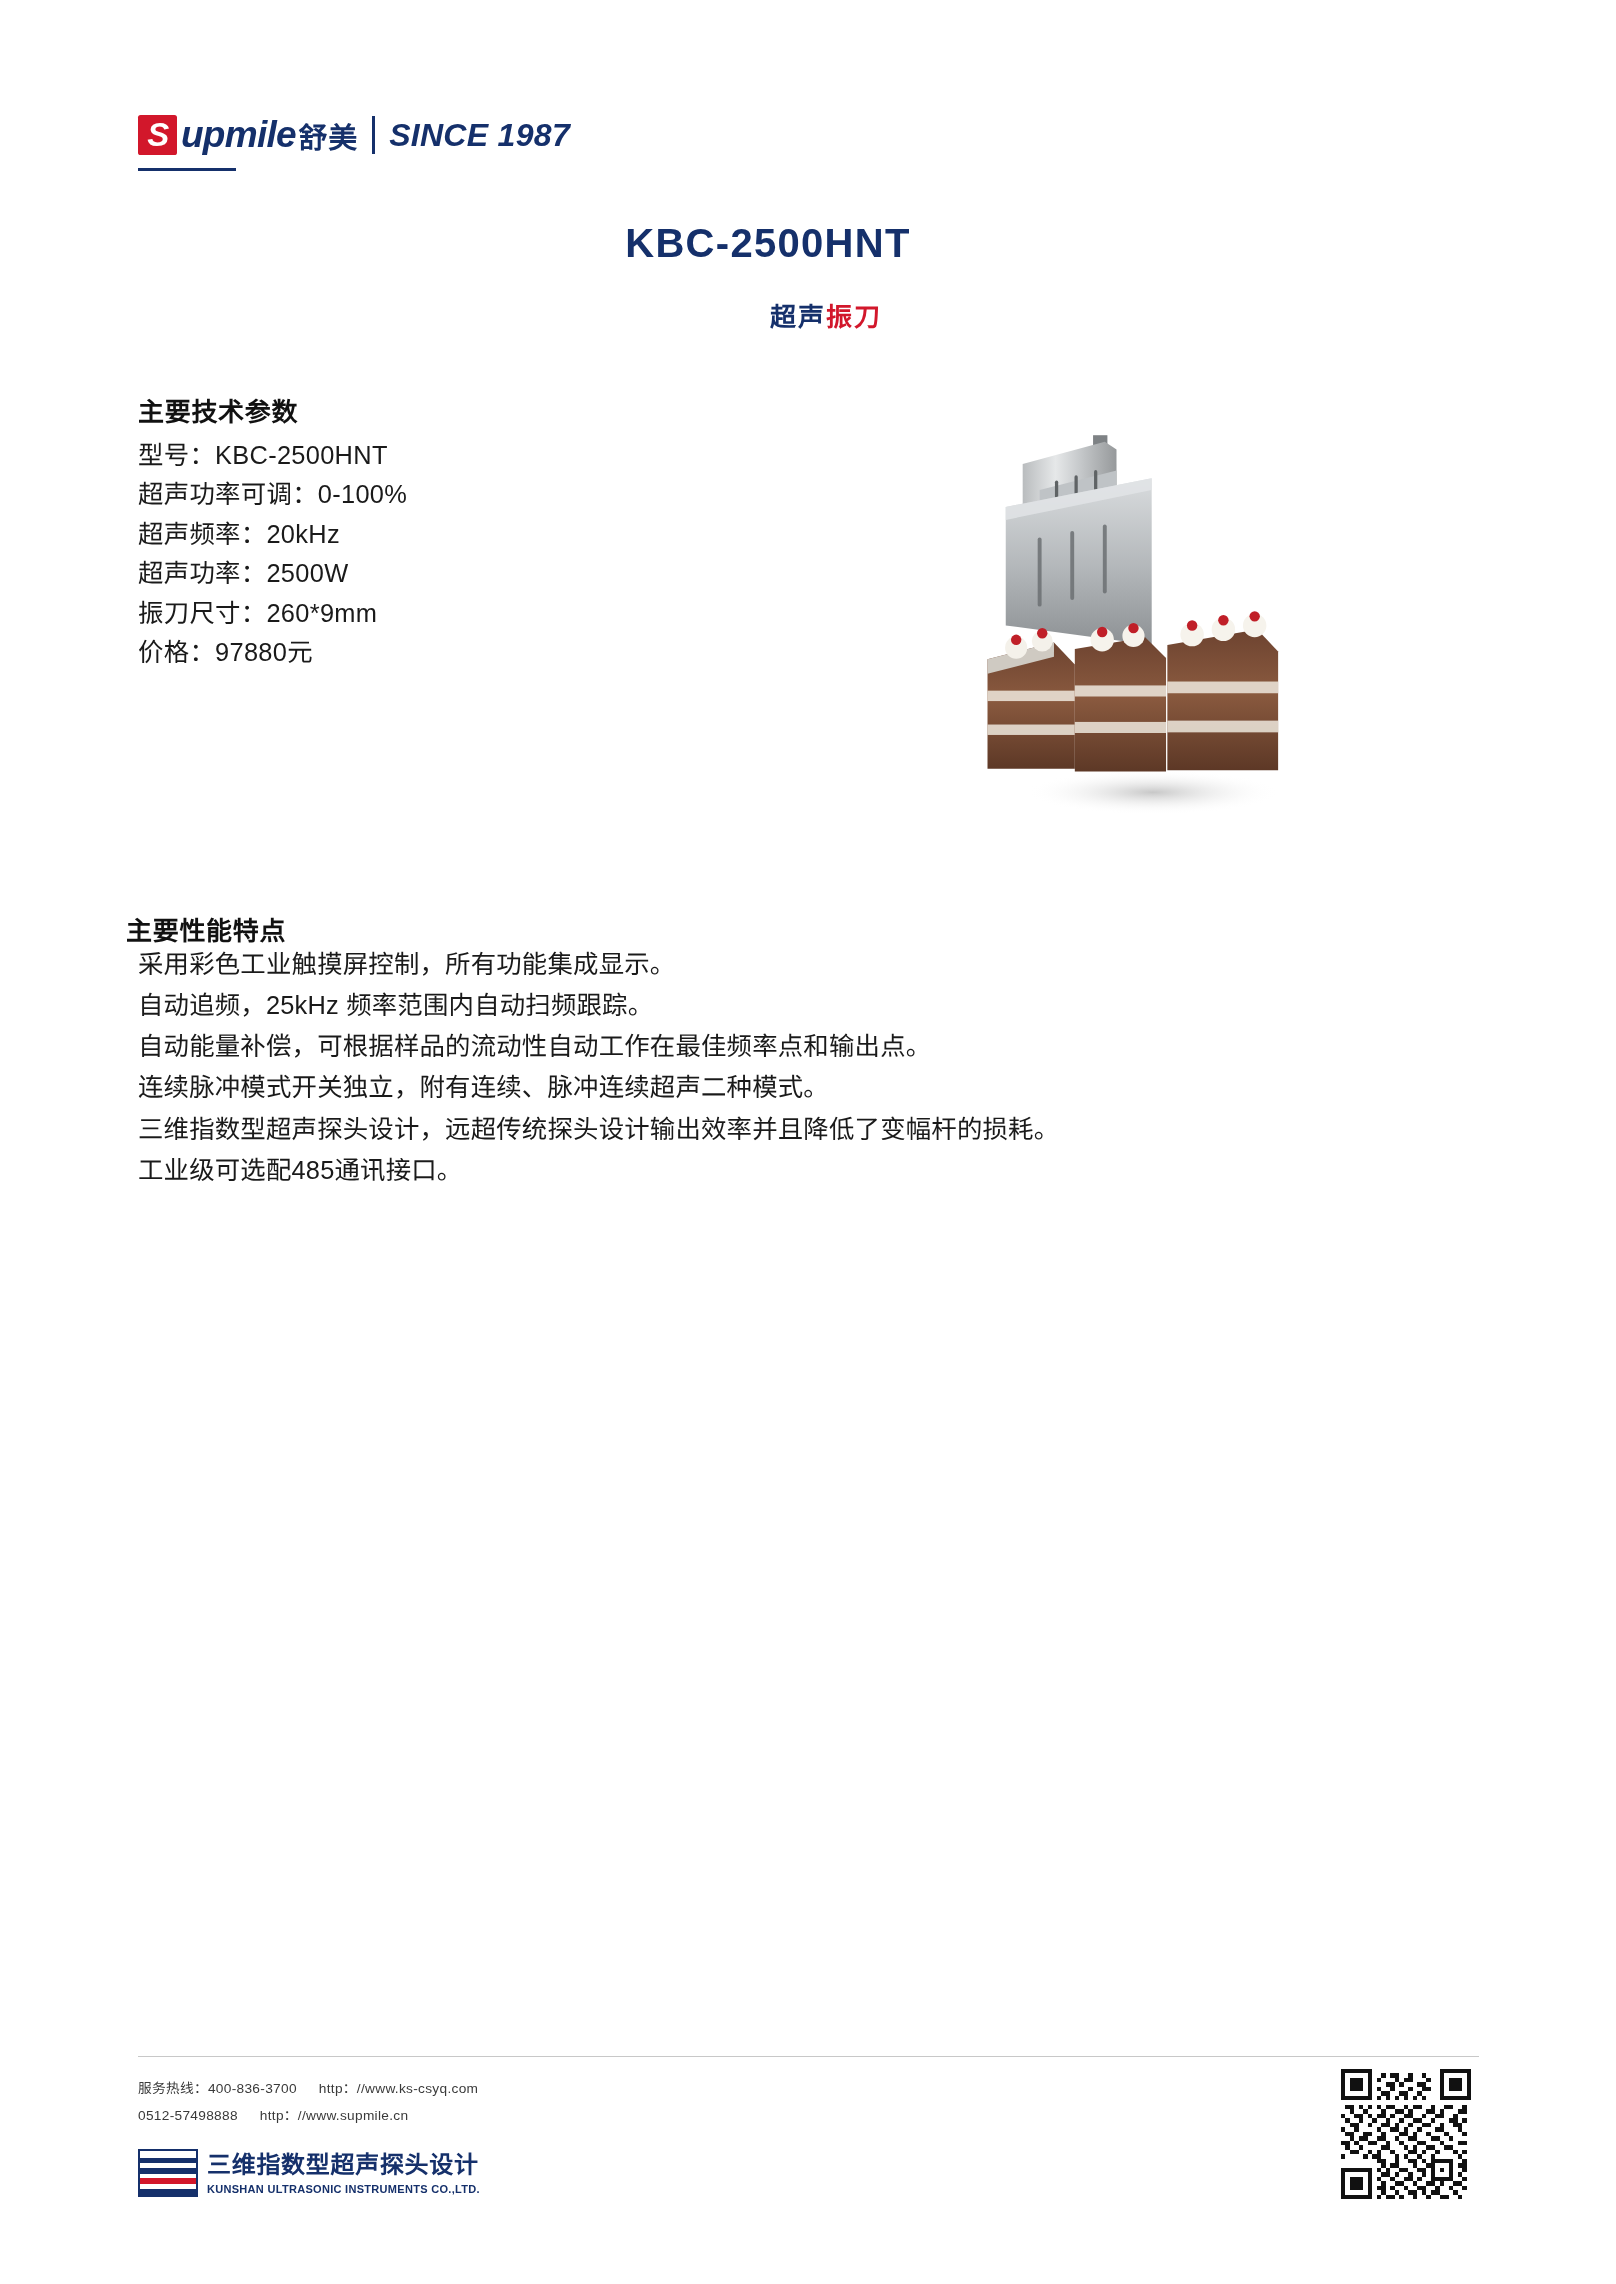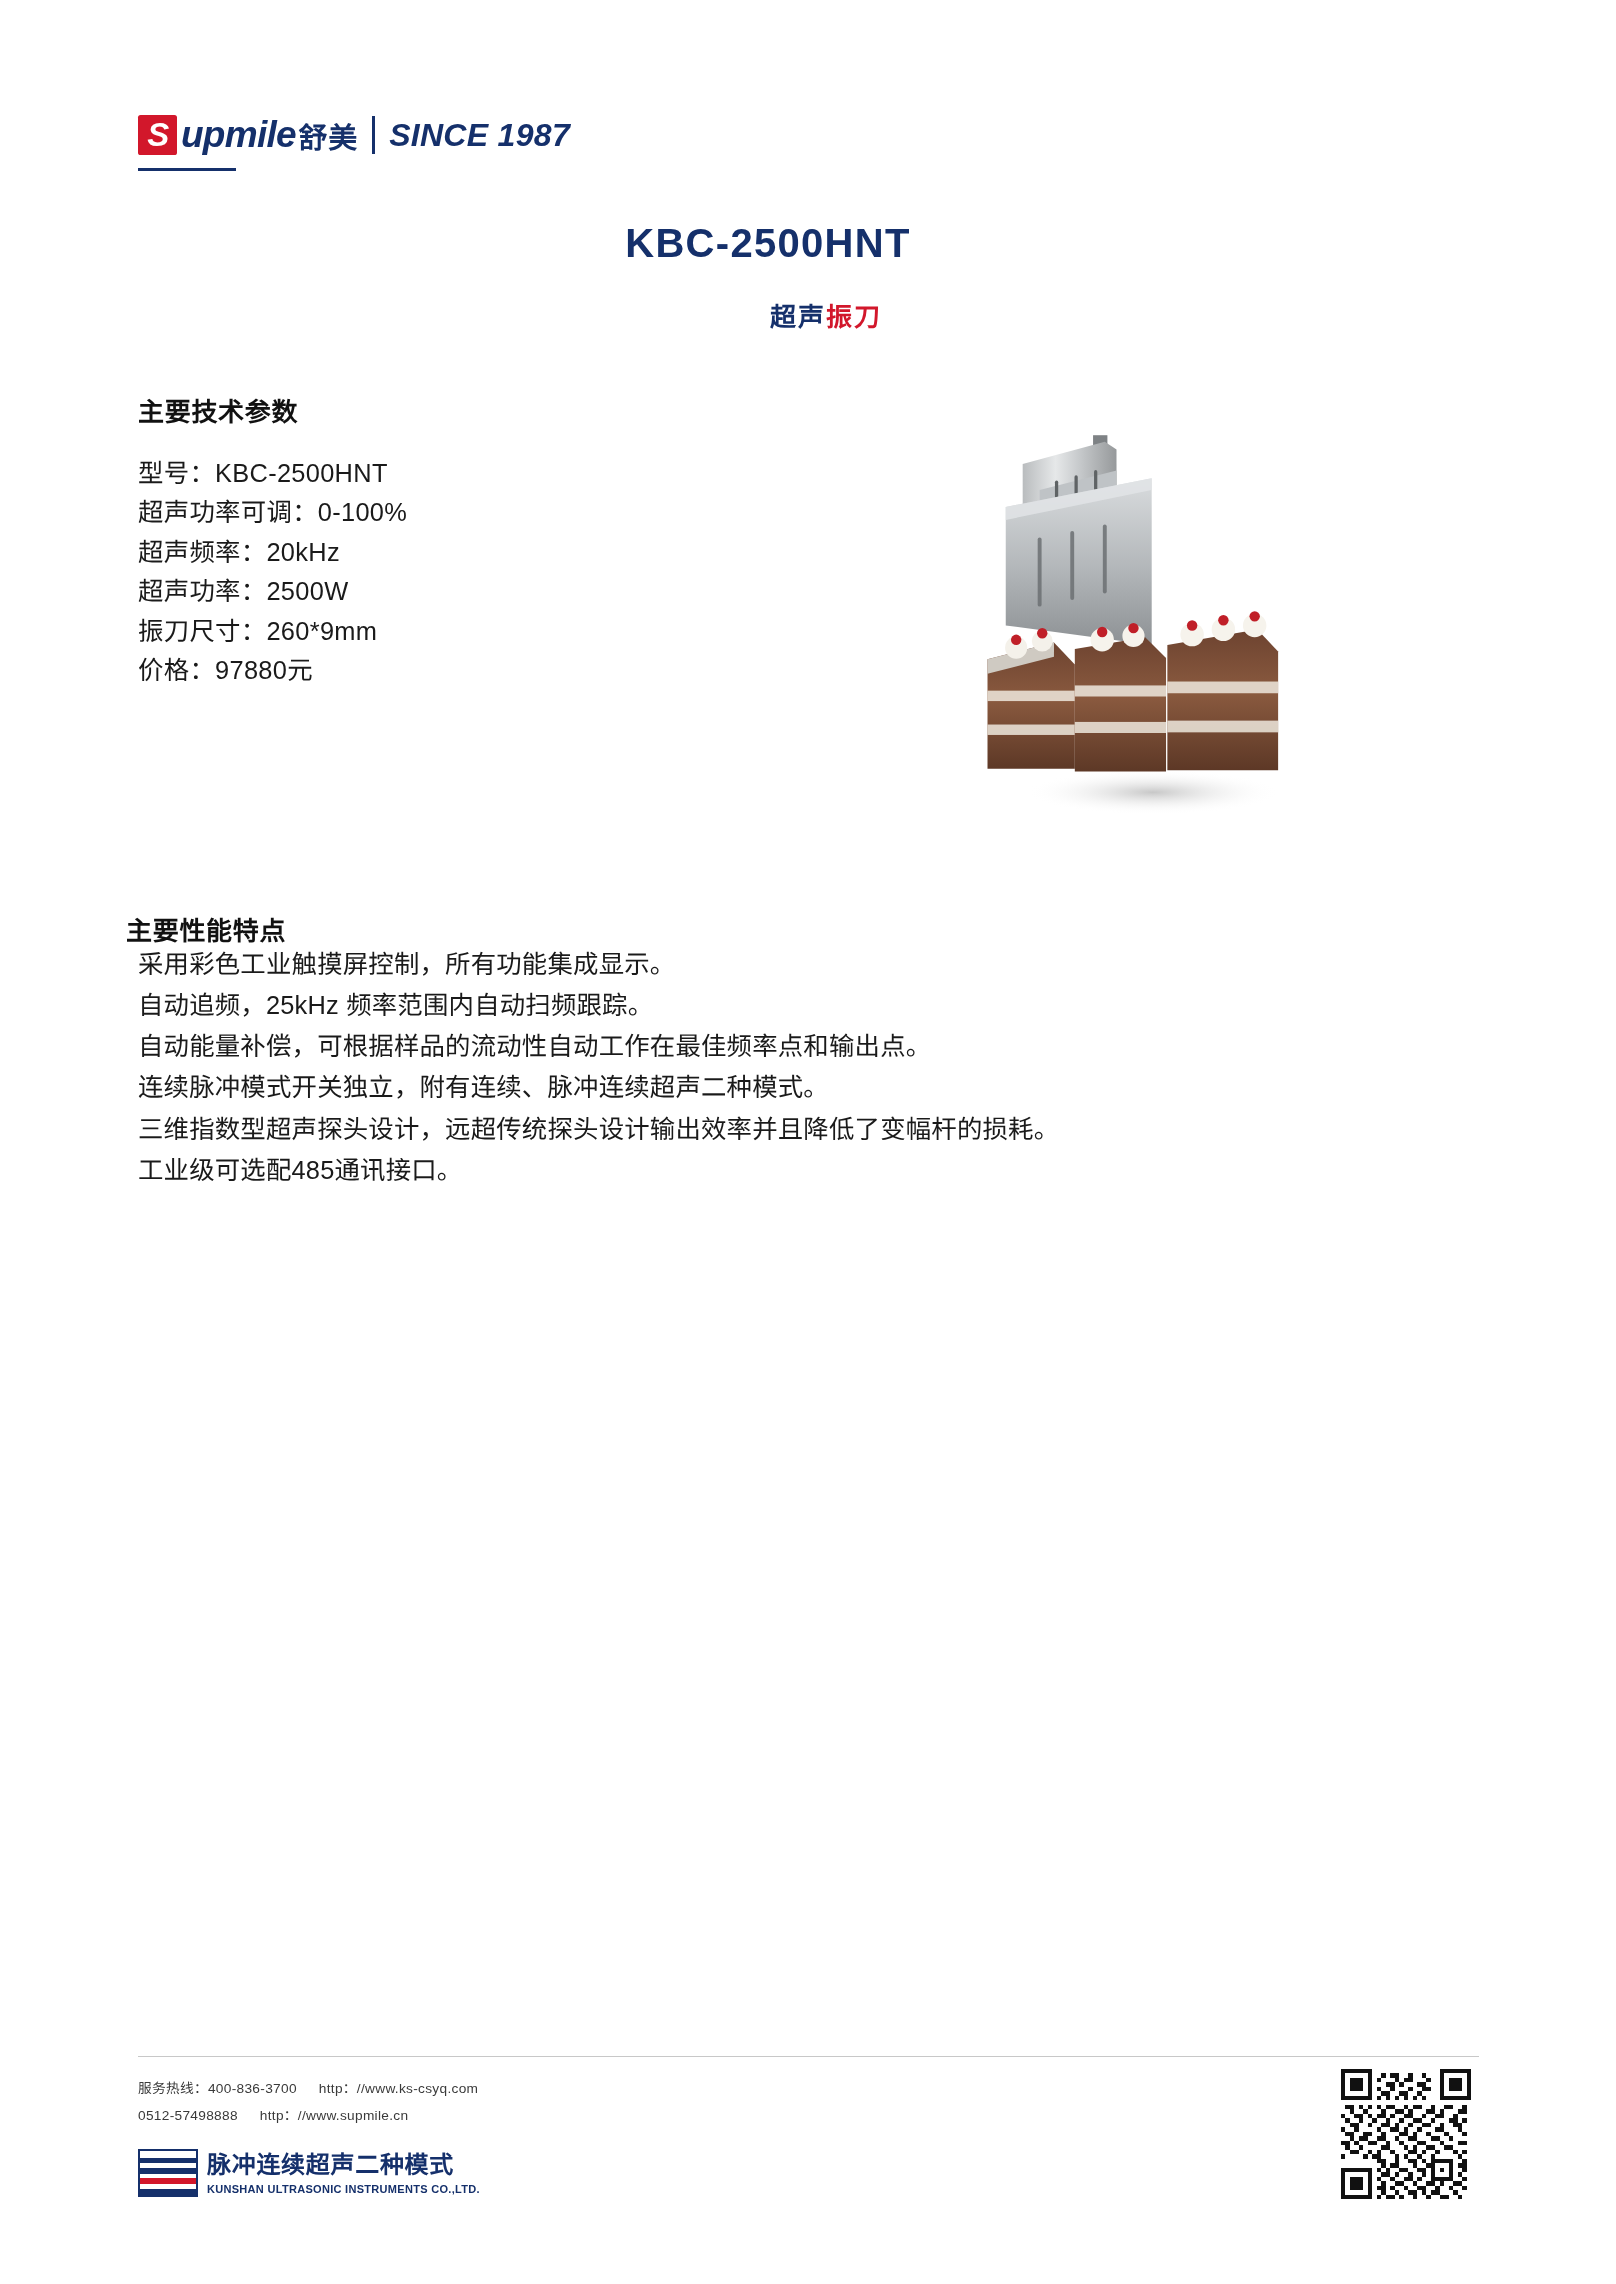--- a/index.html
+++ b/index.html
@@ -109,21 +109,21 @@
     letter-spacing: 0.7px;
   }
   #specs-heading {
     position: absolute;
     left: 138px;
     top: 391px;
   }
   .spec-list {
     position: absolute;
     left: 138px;
-    top: 454px;
+    top: 436px;
     width: 716px;
     list-style: none;
     margin: 0;
     padding: 0;
   }
   .spec-list li {
     font-size: 25.4px;
     color: #1a1a1a;
     line-height: 1.55;
     letter-spacing: 0.3px;
@@ -361,21 +361,21 @@
 </div>
 
 <div class="footer-company">
   <div class="company-mark">
     <div class="wave w1"></div>
     <div class="wave w2"></div>
     <div class="wave w3"></div>
     <div class="wave w4"></div>
   </div>
   <div class="company-names">
-    <div class="cn">脉冲连续超声二种模式</div>
+    <div class="cn">三维指数型超声探头设计</div>
     <div class="en">KUNSHAN ULTRASONIC INSTRUMENTS CO.,LTD.</div>
   </div>
 </div>
 
 <svg class="qr-code" viewBox="0 0 29 29" shape-rendering="crispEdges">
   <rect width="29" height="29" fill="#ffffff"></rect>
   <g fill="#111111">
 
     <rect x="0" y="0" width="7" height="1"></rect>
       <rect x="0" y="6" width="7" height="1"></rect>

